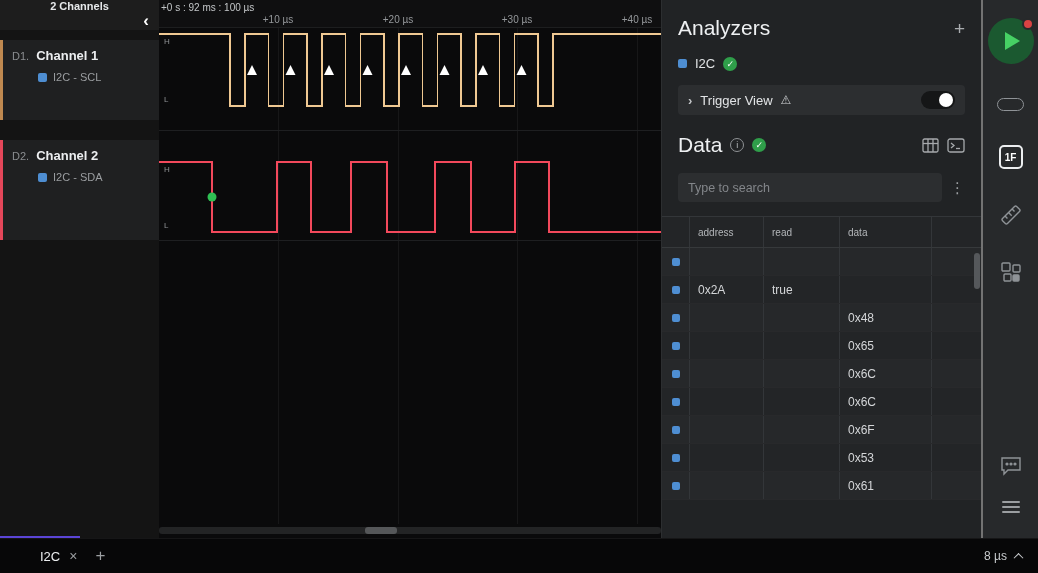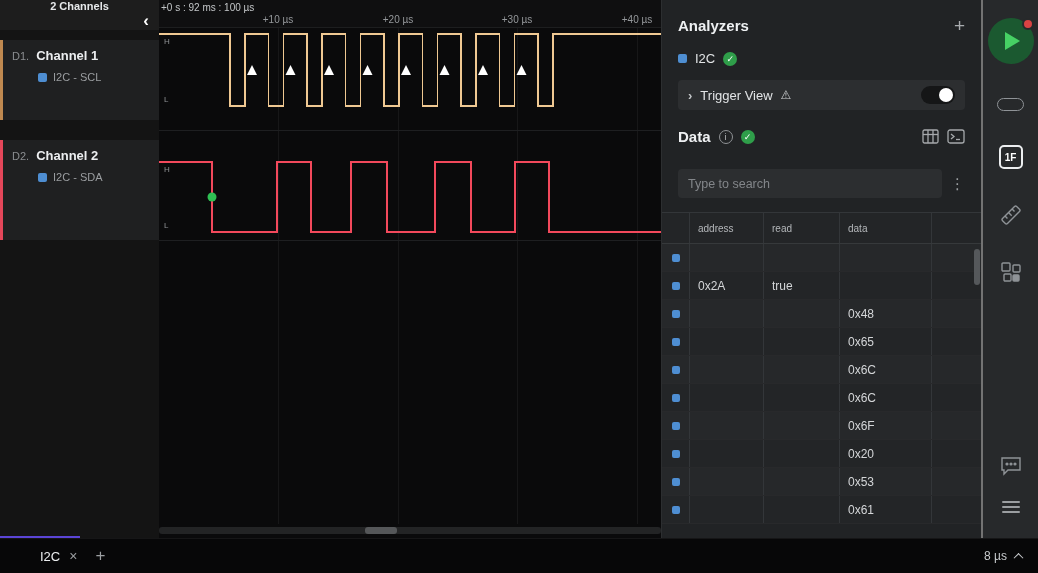--- a/index.html
+++ b/index.html
@@ -30,36 +30,36 @@
   .gridline { position:absolute; top:28px; height:496px; width:1px; background:rgba(255,255,255,0.055); z-index:1; }
   #wave-svg { position:absolute; left:0; top:0; z-index:2; }
   .hl-label { position:absolute; left:5px; font-size:8px; color:#8f9295; z-index:3; }
   .annotation-bar { position:absolute; z-index:4; font-size:11px; display:flex; align-items:center; justify-content:center; border-radius:2px; white-space:nowrap; overflow:hidden; }
   .h-scroll-track { position:absolute; left:0; bottom:4px; height:7px; width:502px; background:#232425; border-radius:3px; z-index:3; }
   .h-scroll-thumb { position:absolute; left:206px; top:0; height:7px; width:32px; background:#555759; border-radius:3px; }
 
   
   .rightpanel { position:absolute; left:661px; top:0; width:320px; height:538px; background:#212325; border-left:1px solid #2c2e30; overflow:hidden; }
   .panel-header { display:flex; align-items:center; padding:16px 16px 8px; }
-  .panel-title { font-size:15px; font-weight:bold; color:#eef0f2; }
+  .panel-title { font-size:21px; font-weight:normal; color:#eef0f2; }
   .add-btn { margin-left:auto; font-size:19px; color:#a9acaf; cursor:pointer; line-height:1; }
   .analyzer-row { display:flex; align-items:center; gap:8px; padding:8px 16px; cursor:pointer; }
   .analyzer-name { font-size:13px; color:#e2e4e6; }
   .check-badge { width:14px; height:14px; border-radius:50%; background:var(--green-check); color:#fff; font-size:9px; display:flex; align-items:center; justify-content:center; flex:none; }
   .trigger-row { margin:6px 16px 0; height:30px; background:#2c2e30; border-radius:4px; display:flex; align-items:center; gap:8px; padding:0 10px; cursor:pointer; }
   .trig-chev { font-size:13px; color:#c4c7c9; font-weight:bold; }
   .trig-label { font-size:13px; color:#e2e4e6; }
   .trig-warn { font-size:12px; color:#d4d7d9; }
   .toggle { margin-left:auto; width:34px; height:18px; border-radius:9px; background:#151617; position:relative; flex:none; cursor:pointer; }
   .toggle .knob { position:absolute; top:2px; left:18px; width:14px; height:14px; border-radius:50%; background:#fff; }
   .data-header { display:flex; align-items:center; gap:8px; padding:18px 16px 0; }
   .info-badge { width:14px; height:14px; border-radius:50%; border:1px solid #8f9295; color:#b9bcbe; font-size:9px; display:flex; align-items:center; justify-content:center; flex:none; }
   .dh-spacer { flex:1; }
   .panel-icon { color:#a6a9ac; display:flex; align-items:center; cursor:pointer; }
-  .search-row { display:flex; align-items:center; gap:8px; margin:24px 16px 0; }
+  .search-row { display:flex; align-items:center; gap:8px; margin:16px 16px 0; }
   .search-input { flex:1; height:29px; background:#2c2e30; border:none; outline:none; border-radius:4px; color:#d8dadc; font-size:12.5px; padding:0 10px; font-family:inherit; }
   .search-input::placeholder { color:#83868a; }
   .kebab { font-size:15px; color:#9b9ea1; cursor:pointer; }
 
   .data-table { margin-top:14px; position:relative; background:#242628; border-top:1px solid #333639; }
   .t-row { display:grid; grid-template-columns:28px 74px 76px 92px 1fr; align-items:center; }
   .t-head { height:31px; background:#232527; border-bottom:1px solid #36393b; }
   .t-head .t-cell { font-size:10px; color:#b4b7ba; }
   .t-body .t-row { height:28px; font-size:12px; color:#d4d6d8; border-bottom:1px solid #28292b; }
   .t-body .t-row:nth-child(odd) { background:#26282a; }
@@ -277,29 +277,20 @@
             <div class="t-cell"></div>
             <div class="t-cell">0x6F</div>
             <div class="t-cell last"></div>
           </div>
           <div class="t-row">
             <div class="t-cell">
               <span class="sq"></span>
             </div>
             <div class="t-cell"></div>
             <div class="t-cell"></div>
-            <div class="t-cell">0x20</div>
-            <div class="t-cell last"></div>
-          </div>
-          <div class="t-row">
-            <div class="t-cell">
-              <span class="sq"></span>
-            </div>
-            <div class="t-cell"></div>
-            <div class="t-cell"></div>
             <div class="t-cell">0x53</div>
             <div class="t-cell last"></div>
           </div>
           <div class="t-row">
             <div class="t-cell">
               <span class="sq"></span>
             </div>
             <div class="t-cell"></div>
             <div class="t-cell"></div>
             <div class="t-cell">0x61</div>

